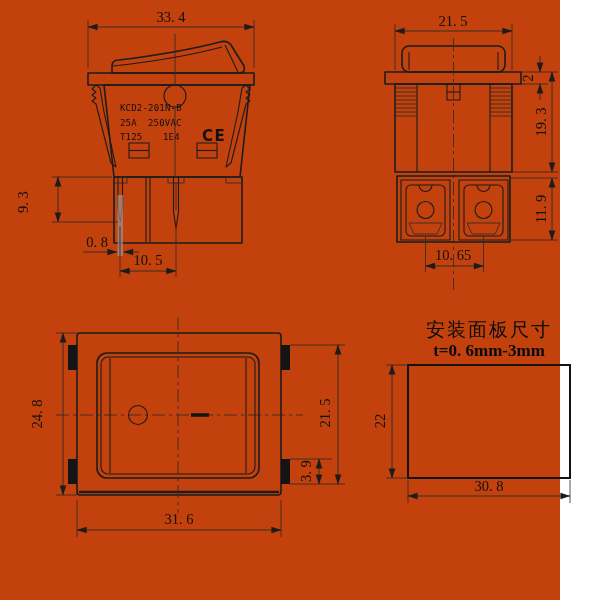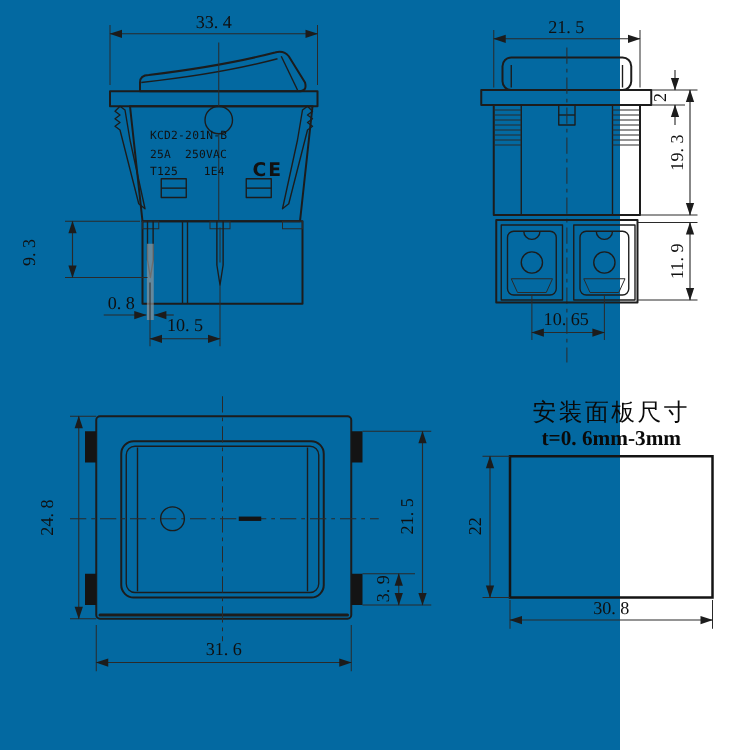--- a/index.html
+++ b/index.html
@@ -1,16 +1,16 @@
 <!DOCTYPE html>
 <html><head>
 <meta charset="utf-8">
 <style>
   html,body{margin:0;padding:0;background:#ffffff;}
-  .stage{width:496px;height:600px;background:#0369a1;position:relative;font-family:"Liberation Serif",serif;}
+  .stage{width:560px;height:600px;background:#c2410c;position:relative;font-family:"Liberation Serif",serif;}
   svg{display:block;}
   .ol{fill:none;stroke:#1c1c1c;stroke-width:1.6;stroke-linejoin:round;stroke-linecap:round;}
   .ml{fill:none;stroke:#1c1c1c;stroke-width:1.1;stroke-linejoin:round;}
   .tl{fill:none;stroke:#2a2a2a;stroke-width:0.8;}
   .dim{fill:none;stroke:#2a2a2a;stroke-width:0.9;}
   .cl{fill:none;stroke:#2a2a2a;stroke-width:0.8;stroke-dasharray:13 4 3 4;}
   .dimtxt{font-family:"Liberation Serif",serif;font-size:14.5px;fill:#101010;}
   .marktxt{font-family:"DejaVu Sans Mono",monospace;font-size:9px;fill:#111;letter-spacing:0.2px;}
   .cetxt{font-family:"DejaVu Sans",sans-serif;font-size:15px;font-weight:bold;fill:#111;letter-spacing:1.5px;}
   .cntxt{font-family:"DejaVu Sans",sans-serif;font-size:19px;fill:#0a0a0a;letter-spacing:2px;}

